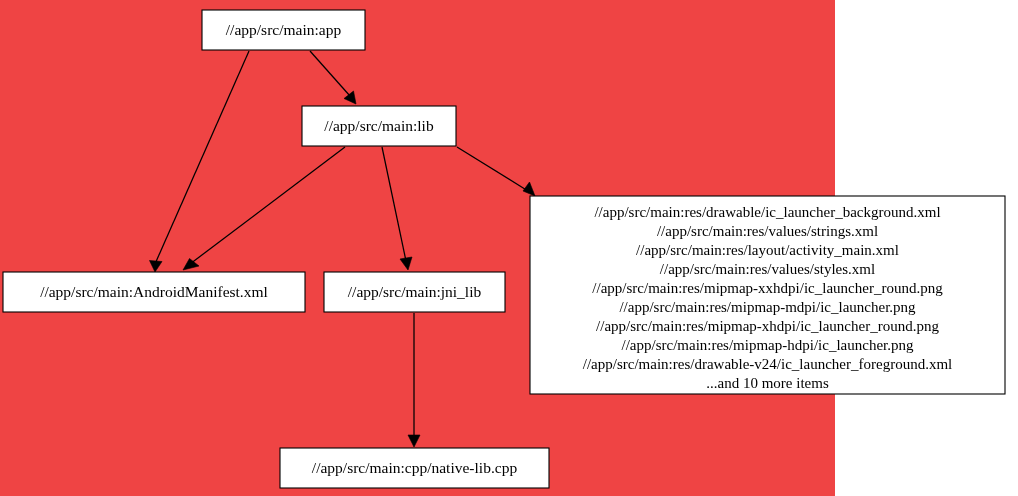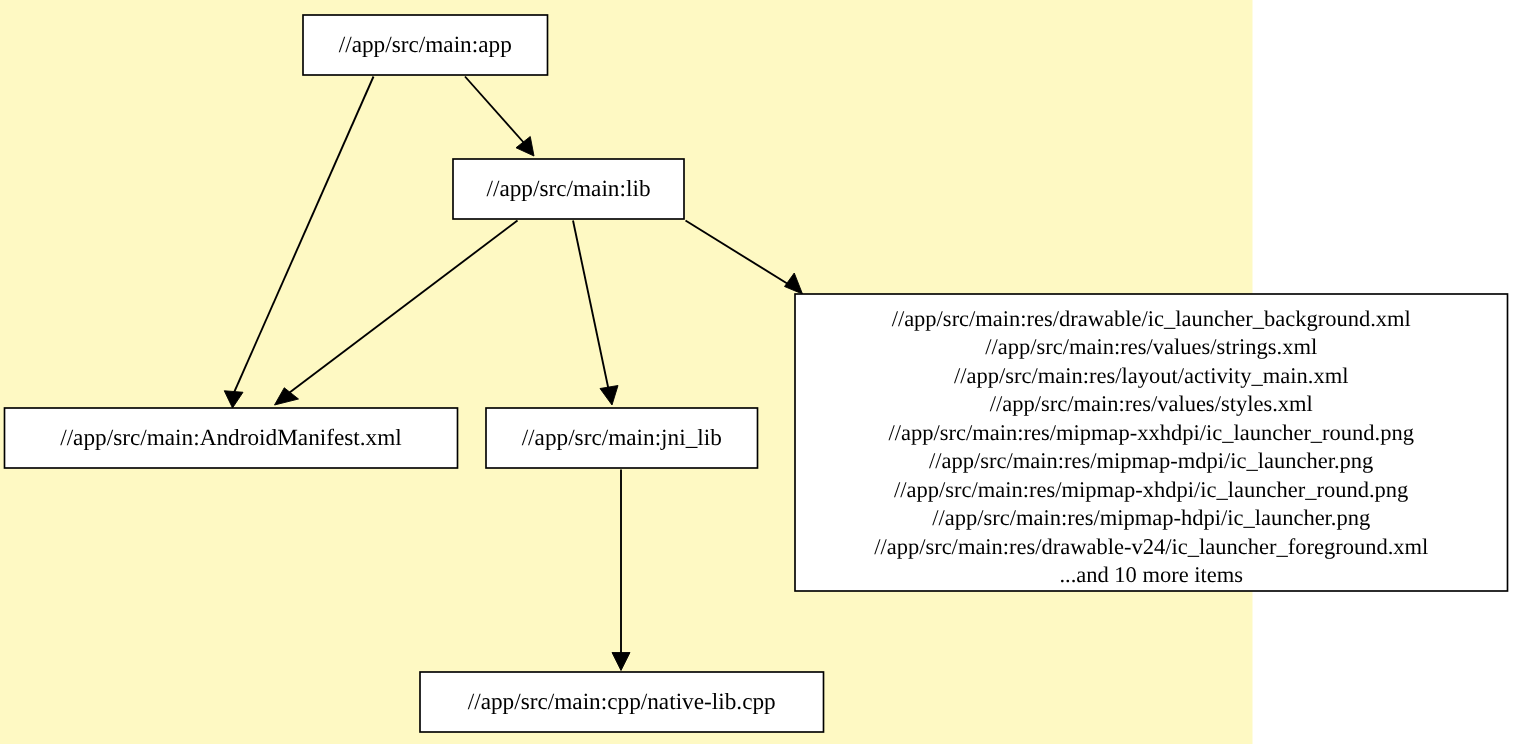--- a/index.html
+++ b/index.html
@@ -10,21 +10,21 @@
   body {
     width: 1018px;
     height: 496px;
     overflow: hidden;
     font-family: "Liberation Serif", "DejaVu Serif", serif;
   }
   #graph-root {
     position: relative;
     width: 835px;
     height: 496px;
-    background: #fef9c3;
+    background: #ef4444;
   }
   svg#graph-canvas {
     display: block;
     width: 1018px;
     height: 496px;
   }
   .node-box {
     fill: #ffffff;
     stroke: #000000;
     stroke-width: 1.1;

